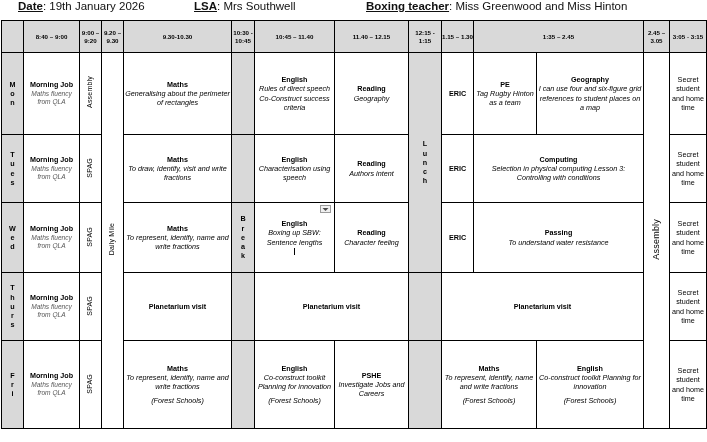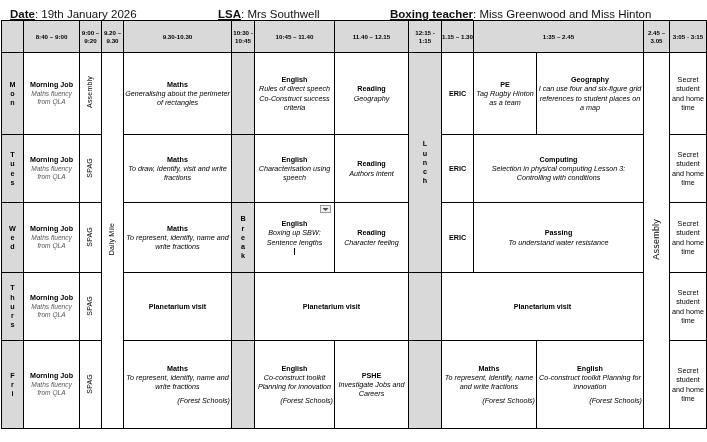--- a/index.html
+++ b/index.html
@@ -14,32 +14,32 @@
     width: 707px; height: 442px;
     position: relative;
     background: #fff;
     padding: 0;
   }
 
   
   .doc-header {
     height: 20px;
     display: flex;
-    align-items: flex-end;
+    align-items: flex-start;
     font-size: 11.5px;
     color: #111;
-    padding-left: 10px;
+    padding-left: 18px;
     white-space: nowrap;
   }
   .hdr-field { display: inline-block; }
   .hdr-label { font-weight: 700; text-decoration: underline; }
   .hdr-value { font-weight: 400; }
   .sp-date  { margin-right: 0px; width: 176px; }
   .sp-class { width: 117px; }
-  .sp-lsa   { width: 172px; margin-left: 32px; }
+  .sp-lsa   { width: 172px; }
   .sp-ct    { width: 230px; }
 
   
   table.tt {
     border-collapse: collapse;
     table-layout: fixed;
     width: 705px;
     margin-left: 1px;
   }
   table.tt td, table.tt th {
@@ -95,21 +95,21 @@
     font-weight: 700;
     font-size: 7.6px;
     line-height: 1.18;
     padding: 2px 0;
   }
   td.stack span { display: block; }
 
   
   .subj { font-weight: 700; display: block; }
   .desc { font-style: italic; display: block; }
-  .note { font-style: italic; display: block; margin-top: 5px; text-align: right; }
+  .note { font-style: italic; display: block; margin-top: 5px; }
   .small-grey { font-style: italic; color: #595959; font-size: 6.6px; display: block; }
 
   td.morning { font-size: 7.2px; line-height: 1.3; }
 
   
   td.editing { position: relative; }
   .caret {
     display: inline-block;
     width: 1px; height: 7px;
     background: #000;

